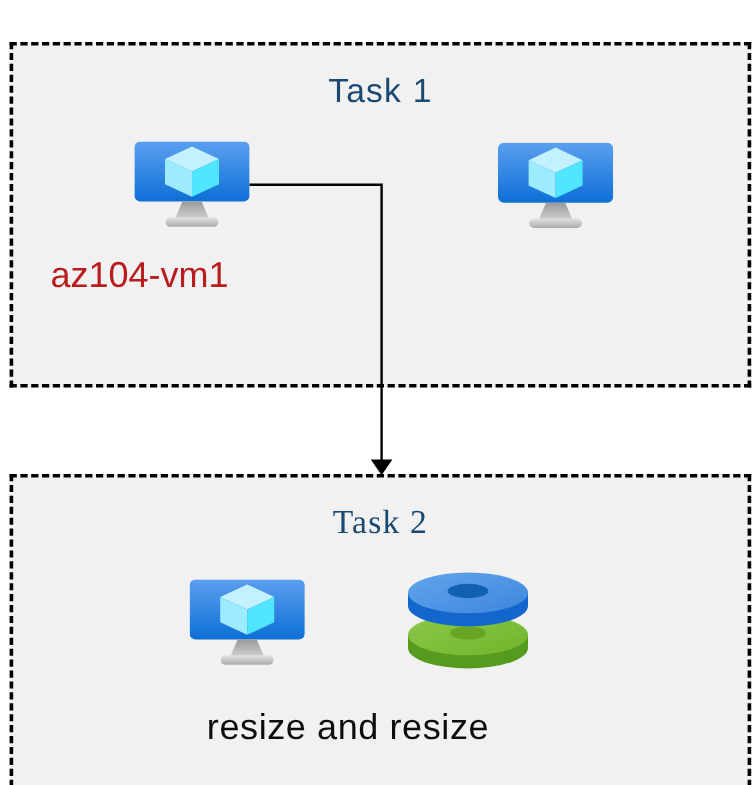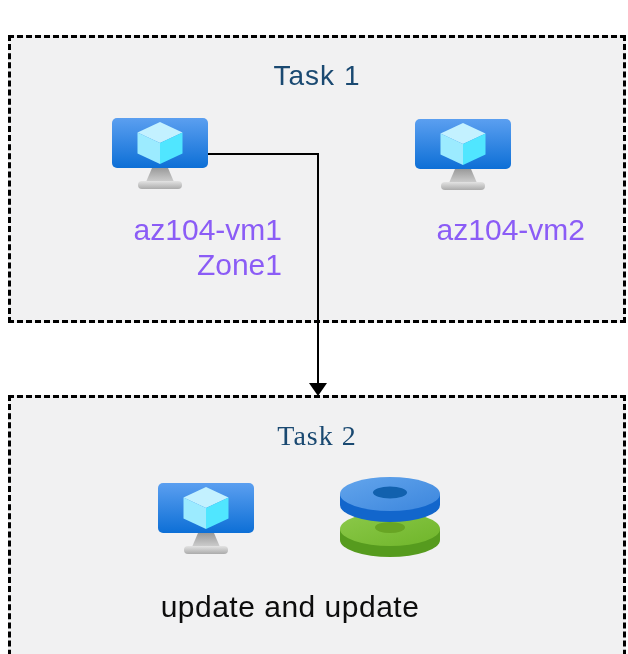--- a/index.html
+++ b/index.html
@@ -29,24 +29,24 @@
     left: 0;
     width: 100%;
     text-align: center;
     font-size: 28px;
     letter-spacing: 1px;
     color: #1a4971;
   }
   .vm-label {
     position: absolute;
     width: 240px;
-    text-align: right;
+    text-align: left;
     font-size: 30px;
     line-height: 35px;
-    color: #8b5cf6;
+    color: #b91c1c;
   }
   .caption {
     position: absolute;
     width: 300px;
     text-align: center;
     font-size: 30px;
     letter-spacing: 0.5px;
     color: #0d0d0d;
   }
   .abs { position: absolute; }
@@ -109,37 +109,35 @@
 
   <svg class="abs" style="left:112px; top:85px;" width="96" height="74" viewBox="0 0 96 74">
     <use href="#vm-icon"></use>
   </svg>
   <svg class="abs" style="left:415px; top:86px;" width="96" height="74" viewBox="0 0 96 74">
     <use href="#vm-icon"></use>
   </svg>
 
   <div class="vm-label" style="left:42px; top:179px;">
     <div>az104-vm1</div>
-    <div>Zone1</div>
   </div>
   <div class="vm-label" style="left:345px; top:179px;">
-    <div>az104-vm2</div>
   </div>
 
   <section class="task-box t2">
     <div class="task-title">Task 2</div>
   </section>
 
   <svg class="abs" style="left:158px; top:450px;" width="96" height="74" viewBox="0 0 96 74">
     <use href="#vm-icon"></use>
   </svg>
   <svg class="abs" style="left:338px; top:440px;" width="104" height="86" viewBox="0 0 104 86">
     <use href="#disks-icon"></use>
   </svg>
 
-  <div class="caption" style="left:140px; top:557px;">update and update</div>
+  <div class="caption" style="left:140px; top:557px;">resize and resize</div>
 
   <svg class="overlay" width="628" height="654" viewBox="0 0 628 654">
     <polyline points="208,121 318,121 318,351" fill="none" stroke="#000000" stroke-width="2"></polyline>
     <polygon points="309,350 327,350 318,363" fill="#000000"></polygon>
   </svg>
 
 </div>
 
 </body></html>

